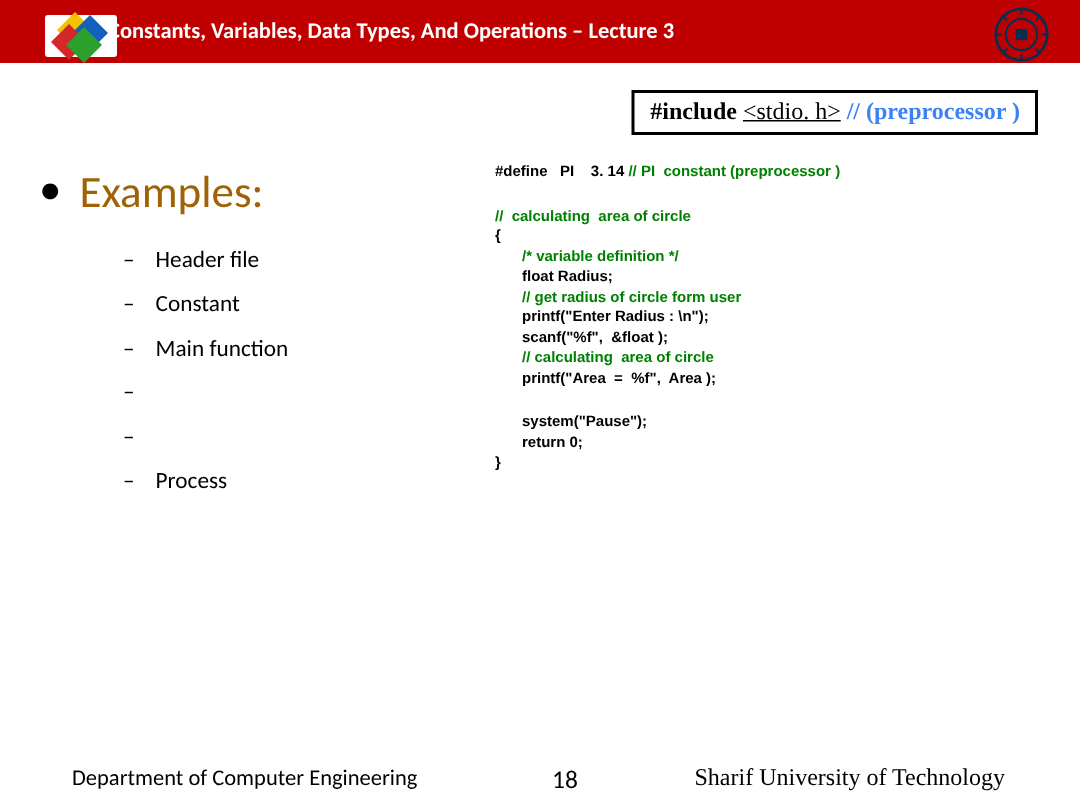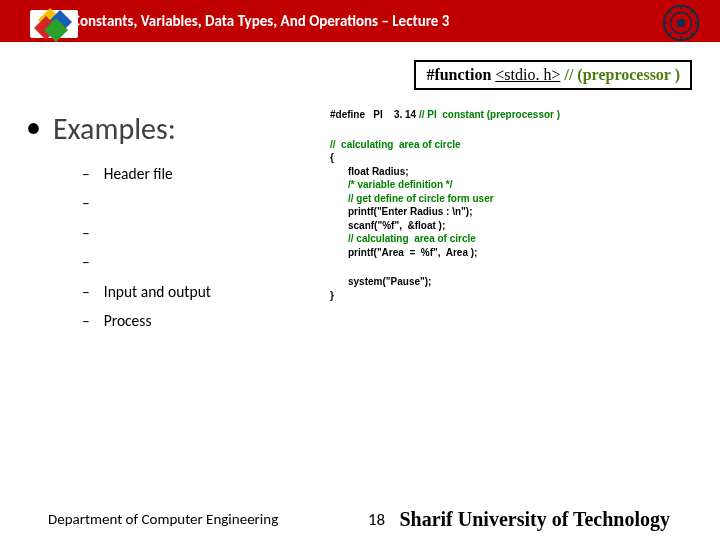--- a/index.html
+++ b/index.html
@@ -5,40 +5,40 @@
   * { margin:0; padding:0; box-sizing:border-box; }
   body { width:720px; height:540px; font-family:Calibri,Arial,sans-serif; background:#fff; position:relative; overflow:hidden; }
 
   .header { background:#c00000; height:42px; display:flex; align-items:center; position:relative; }
   .logo-left { width:48px; height:48px; position:absolute; left:30px; top:0; z-index:2; }
   .header-title { color:#fff; font-weight:bold; font-size:15px; margin-left:72px; }
   .logo-right { position:absolute; right:20px; top:4px; width:38px; height:38px; }
 
   .code-header-box { position:absolute; right:28px; top:60px; border:2px solid #000; background:#fff; padding:4px 10px; font-size:16px; font-family:'Times New Roman',serif; }
   .code-header-box .u { text-decoration:underline; font-weight:normal; }
-  .code-header-box .green { color:#4d7c0f; font-weight:bold; }
+  .code-header-box .green { color:#3b82f6; font-weight:bold; }
 
   .left-col { position:absolute; left:26px; top:110px; width:290px; }
-  .examples-title { font-size:30px; font-family:Calibri,Arial,sans-serif; color:#404040; }
+  .examples-title { font-size:30px; font-family:Calibri,Arial,sans-serif; color:#a16207; }
   .bullet-row { display:flex; }
   .bullet-dot { font-size:30px; margin-right:12px; line-height:1.1; }
   .sublist { margin-left:56px; margin-top:12px; }
   .sublist-item { font-size:15.5px; line-height:1.9; display:flex; }
   .sublist-dash { margin-right:14px; }
 
   .code-area { position:absolute; left:330px; top:108px; font-family:Liberation Sans, sans-serif; font-size:10px; line-height:1.35; }
   .b { font-weight:bold; }
   .g { color:#008000; }
   .indent { margin-left:18px; }
   .code-area div { white-space:pre; }
 
   .footer { position:absolute; bottom:12px; left:0; width:720px; display:flex; align-items:center; font-size:15px; }
   .footer-left { margin-left:48px; font-family:Calibri,Arial,sans-serif; }
   .footer-page { position:absolute; left:368px; font-size:17px;text-align:center; }
-  .footer-right { position:absolute; right:50px; font-family:'Times New Roman',serif; font-size:20px;font-weight:bold; }
+  .footer-right { position:absolute; right:50px; font-family:'Times New Roman',serif; font-size:16px; }
 </style>
 </head>
 <body>
 
 <div class="header">
   <svg class="logo-left" viewBox="0 0 48 48">
     <rect x="0" y="10" width="48" height="28" fill="#fff" rx="2"></rect>
     <polygon points="8,20 20,8 32,20 20,32" fill="#f4c200"></polygon>
     <polygon points="18,22 30,10 42,22 30,34" fill="#1560bd"></polygon>
     <polygon points="4,28 16,16 28,28 16,40" fill="#d62728"></polygon>
@@ -56,67 +56,69 @@
         <line x1="30" y1="30" x2="33" y2="33"></line>
       <line x1="7" y1="33" x2="10" y2="30"></line>
         <line x1="30" y1="10" x2="33" y2="7"></line>
     </g>
     <circle cx="20" cy="20" r="11" fill="none" stroke="#0b2e4f" stroke-width="1.5"></circle>
     <rect x="16" y="16" width="8" height="8" fill="#0b2e4f"></rect>
   </svg>
 </div>
 
 <div class="code-header-box">
-  <span class="b">#function </span><span class="u b">&lt;stdio. h&gt;</span><span class="green"> // (preprocessor )</span>
+  <span class="b">#include </span><span class="u b">&lt;stdio. h&gt;</span><span class="green"> // (preprocessor )</span>
 </div>
 
 <div class="left-col">
   <div class="bullet-row">
     <span class="bullet-dot">•</span>
     <span class="examples-title">Examples:</span>
   </div>
   <div class="sublist">
     <div class="sublist-item">
         <span class="sublist-dash">–</span>
         <span>Header file</span>
       </div>
     <div class="sublist-item">
         <span class="sublist-dash">–</span>
+        <span>Constant</span>
+      </div>
+    <div class="sublist-item">
+        <span class="sublist-dash">–</span>
+        <span>Main function</span>
       </div>
     <div class="sublist-item">
         <span class="sublist-dash">–</span>
       </div>
     <div class="sublist-item">
         <span class="sublist-dash">–</span>
-      </div>
-    <div class="sublist-item">
-        <span class="sublist-dash">–</span>
-        <span>Input and output</span>
       </div>
     <div class="sublist-item">
         <span class="sublist-dash">–</span>
         <span>Process</span>
       </div>
   </div>
 </div>
 
 <div class="code-area">
   <div><span class="b">#define   PI    3. 14 </span><span class="b g">// PI  constant (preprocessor )</span></div>
   <div style="height:16px"></div>
   <div class="b g">//  calculating  area of circle</div>
   <div class="b">{</div>
+  <div class="b g indent">/* variable definition */</div>
   <div class="b indent">float Radius;</div>
-  <div class="b g indent">/* variable definition */</div>
-  <div class="b g indent">// get define of circle form user</div>
+  <div class="b g indent">// get radius of circle form user</div>
   <div class="b indent">printf("Enter Radius : \n");</div>
   <div class="b indent">scanf("%f",  &amp;float );</div>
   <div class="b g indent">// calculating  area of circle</div>
   <div class="b indent">printf("Area  =  %f",  Area );</div>
   <div style="height:16px"></div>
   <div class="b indent">system("Pause");</div>
+  <div class="b indent">return 0;</div>
   <div class="b">}</div>
 </div>
 
 <div class="footer">
   <span class="footer-left">Department of Computer Engineering</span>
   <span class="footer-page">18</span>
   <span class="footer-right">Sharif University of Technology</span>
 </div>
 
 </body></html>

